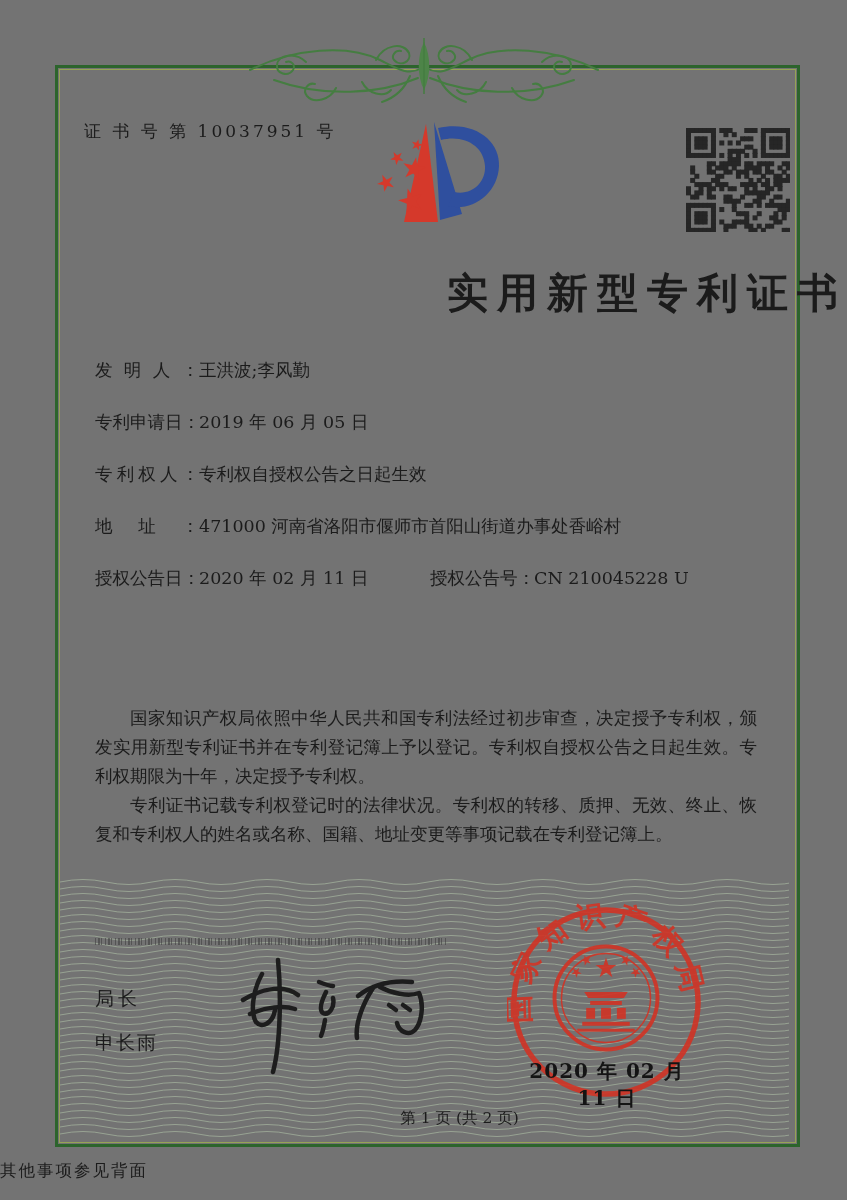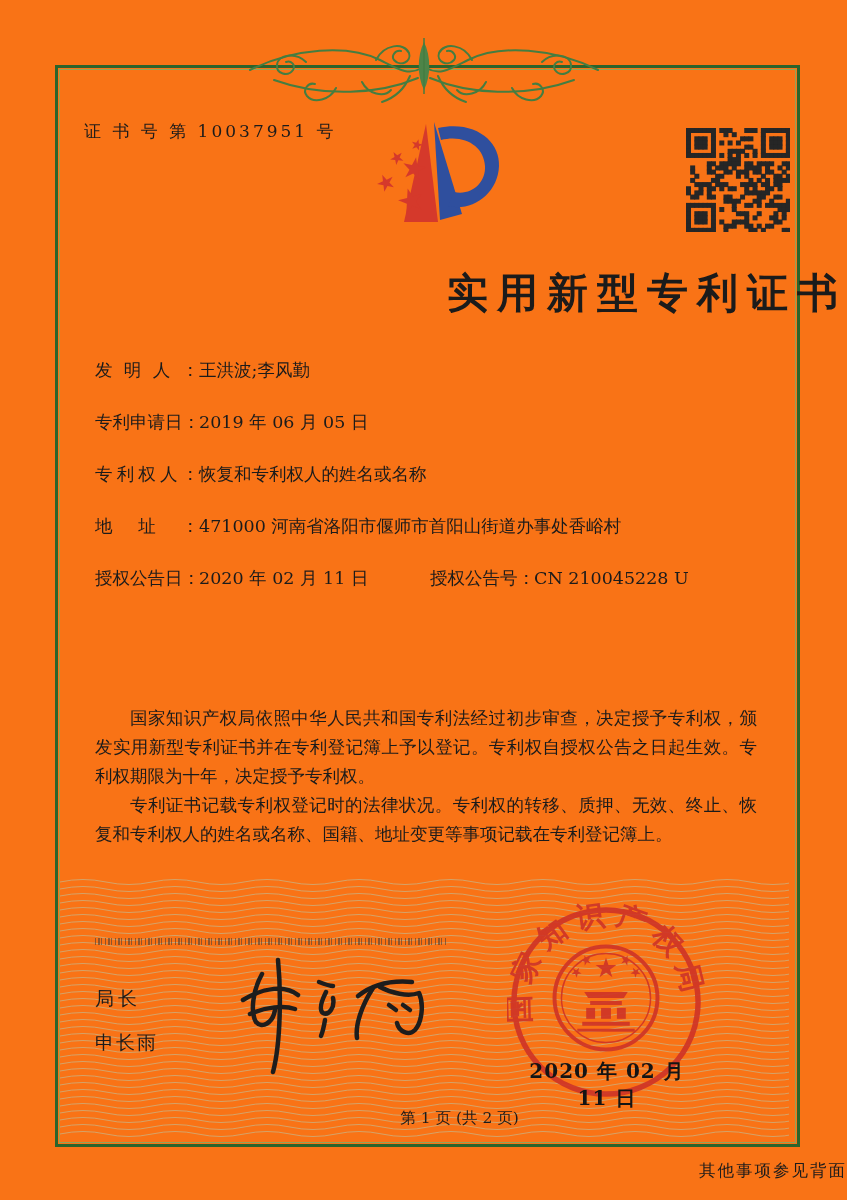--- a/index.html
+++ b/index.html
@@ -1,19 +1,19 @@
 <!DOCTYPE html>
 <html><head>
 <meta charset="utf-8">
 <style>
   html,body{margin:0;padding:0;}
   .page{
     position:relative;
     width:847px;height:1200px;
-    background:#f97316;
+    background:#737373;
     font-family:"DejaVu Serif","Liberation Serif",serif;
     color:#1b1b1b;
     overflow:hidden;
   }
   
   .frame{
     position:absolute;left:55px;top:65px;width:739px;height:1076px;
     border:3px solid #2c642c;
   }
   .frame::before{
@@ -44,21 +44,21 @@
   }
   .sign-title{position:absolute;left:95px;top:986px;font-size:19px;letter-spacing:4px;}
   .sign-name{position:absolute;left:95px;top:1030px;font-size:19px;letter-spacing:2px;}
   .signature{position:absolute;left:222px;top:948px;}
   .seal{position:absolute;left:507px;top:903px;opacity:.92;}
   .seal-date{
     position:absolute;left:514px;top:1058px;width:186px;text-align:center;
     font-size:20px;font-weight:700;letter-spacing:1px;color:#141414;
   }
   .page-num{position:absolute;left:55px;top:1108px;width:809px;text-align:center;font-size:15.5px;}
-  .back-note{position:absolute;left:0;top:1160px;width:100%;text-align:right;font-size:16.5px;letter-spacing:2px;}
+  .back-note{position:absolute;left:0;top:1160px;width:100%;text-align:left;font-size:16.5px;letter-spacing:2px;}
 </style>
 </head>
 <body>
 
 <div class="page">
 
   <svg class="waves" id="waves" width="729" height="260" viewBox="0 0 729 260">
       <path d="M0,4 q23,-5 46,0 t46,0 t46,0 t46,0 t46,0 t46,0 t46,0 t46,0 t46,0 t46,0 t46,0 t46,0 t46,0 t46,0 t46,0 t46,0 t46,0" fill="none" stroke="#b7cbad" stroke-width="1" opacity="0.55"></path>
       <path d="M0,11 q23,-5 46,0 t46,0 t46,0 t46,0 t46,0 t46,0 t46,0 t46,0 t46,0 t46,0 t46,0 t46,0 t46,0 t46,0 t46,0 t46,0 t46,0" fill="none" stroke="#b7cbad" stroke-width="1" opacity="0.55"></path>
       <path d="M0,18 q23,-5 46,0 t46,0 t46,0 t46,0 t46,0 t46,0 t46,0 t46,0 t46,0 t46,0 t46,0 t46,0 t46,0 t46,0 t46,0 t46,0 t46,0" fill="none" stroke="#b7cbad" stroke-width="1" opacity="0.55"></path>
@@ -432,21 +432,21 @@
   <div class="title">实用新型专利证书</div>
 
   <div class="fields">
     <div class="row">
       <span class="lbl">发明人</span><span class="val">王洪波;李风勤</span>
     </div>
     <div class="row">
       <span class="lbl">专利申请日</span><span class="val">2019 年 06 月 05 日</span>
     </div>
     <div class="row">
-      <span class="lbl">专利权人</span><span class="val">恢复和专利权人的姓名或名称</span>
+      <span class="lbl">专利权人</span><span class="val">专利权自授权公告之日起生效</span>
     </div>
     <div class="row">
       <span class="lbl">地址</span><span class="val">471000 河南省洛阳市偃师市首阳山街道办事处香峪村</span>
     </div>
     <div class="row">
       <span class="lbl">授权公告日</span><span class="val">2020 年 02 月 11 日</span>
       <span class="pair2">
         <span class="lbl">授权公告号</span><span class="val">CN 210045228 U</span>
       </span>
     </div>

